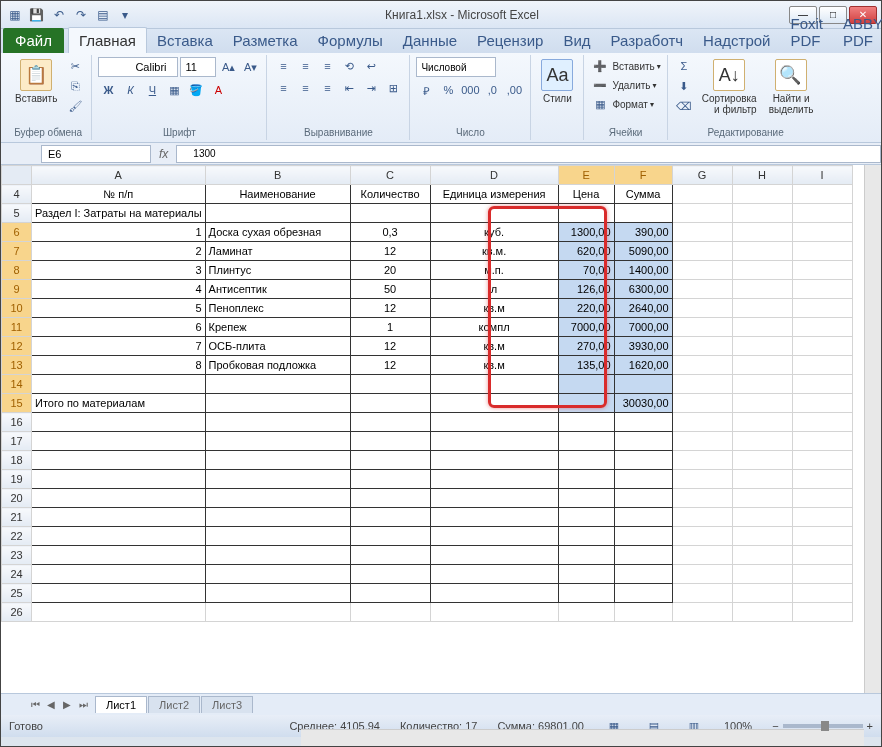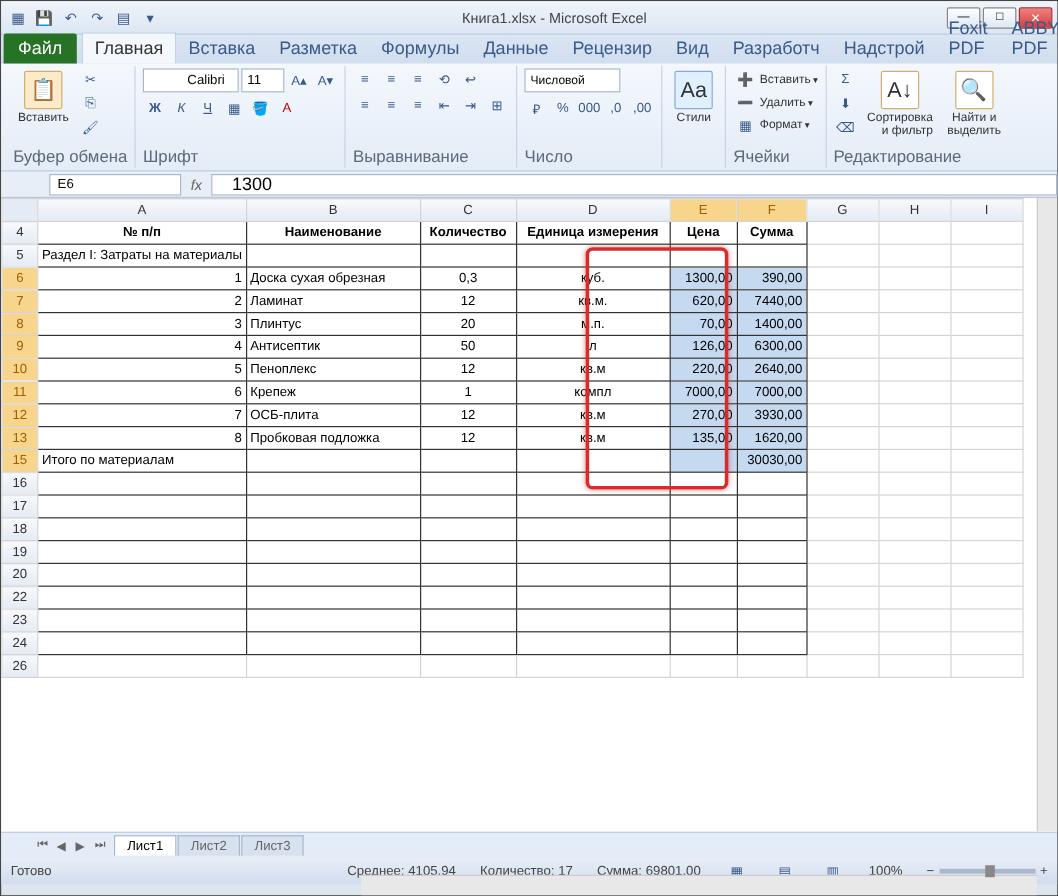--- a/index.html
+++ b/index.html
@@ -11,44 +11,44 @@
 .titlebar .title { flex: 1; text-align: center; font-size: 12px; color: #444; }
 .titlebar .winbtns { display: flex; gap: 2px; }
 .titlebar .winbtns span { width: 28px; height: 18px; border: 1px solid #888; background: linear-gradient(#fff,#dce8f5); display: inline-flex; align-items: center; justify-content: center; font-size: 10px; border-radius: 2px; }
 .titlebar .winbtns .close { background: linear-gradient(#f08080,#d04040); color: #fff; border-color: #a03030; }
 .ribbon-tabs { height: 24px; display: flex; align-items: flex-end; padding-left: 2px; gap: 0; background: linear-gradient(#dbe6f4,#d0ddee); }
 .ribbon-tabs .tab { padding: 4px 10px; font-size: 15px; color: #3a5a8a; cursor: pointer; }
 .ribbon-tabs .tab.file { background: #267326; color: #fff; border-radius: 2px 2px 0 0; margin-right: 4px; padding: 4px 12px; }
 .ribbon-tabs .tab.active { background: #f4f8fd; border: 1px solid #b8c8dc; border-bottom: none; border-radius: 2px 2px 0 0; color: #333; }
 .ribbon { height: 90px; background: linear-gradient(#f4f8fd,#e4ecf7); border-bottom: 1px solid #b8c8dc; display: flex; padding: 2px 4px; }
 .ribbon .group { border-right: 1px solid #c8d4e4; padding: 2px 6px 0 6px; display: flex; flex-direction: column; justify-content: space-between; }
-.ribbon .group .label { font-size: 14px; color: #5a6a7a; padding-bottom: 2px; }
+.ribbon .group .label { font-size: 10px; color: #5a6a7a; text-align: center; padding-bottom: 2px; }
 .ribbon .group .content { display: flex; align-items: flex-start; gap: 4px; }
 .big-btn { display: flex; flex-direction: column; align-items: center; padding: 2px 4px; font-size: 10px; color: #333; cursor: pointer; }
 .big-btn .icon { width: 32px; height: 32px; background: #fcebc8; border: 1px solid #d0b070; border-radius: 2px; margin-bottom: 2px; display: flex; align-items: center; justify-content: center; font-size: 18px; }
 .mini-col { display: flex; flex-direction: column; gap: 2px; }
 .mini-btn { width: 20px; height: 18px; display: inline-flex; align-items: center; justify-content: center; font-size: 11px; color: #3a5a8a; cursor: pointer; }
 .font-row { display: flex; gap: 2px; align-items: center; }
 .font-select { font-size: 11px; height: 20px; border: 1px solid #aab8cc; background: #fff; padding: 0 4px; }
 .font-size-sel { width: 36px; }
 .num-select { font-size: 10px; height: 20px; border: 1px solid #aab8cc; background: #fff; padding: 0 4px; width: 80px; }
 .name-box-bar { height: 22px; background: #e8eef7; display: flex; align-items: center; border-bottom: 1px solid #b8c8dc; }
 .name-box { width: 110px; height: 18px; margin-left: 40px; border: 1px solid #aab8cc; background: #fff; font-size: 11px; padding: 0 6px; display: flex; align-items: center; }
 .fx-label { margin: 0 8px; font-style: italic; font-size: 12px; color: #666; }
-.formula-bar { flex: 1; height: 18px; border: 1px solid #aab8cc; background: #fff; font-size: 15px; padding: 0 16px; display: flex; align-items: center; }
+.formula-bar { flex: 1; height: 18px; border: 1px solid #aab8cc; background: #fff; font-size: 10px; padding: 0 16px; display: flex; align-items: center; }
 .grid-wrap { position: relative; height: 528px; background: #fff; overflow: hidden; }
 .grid { border-collapse: collapse; table-layout: fixed; }
 .grid th, .grid td { border: 1px solid #d4d4d4; font-size: 11px; height: 19px; padding: 0 3px; overflow: hidden; white-space: nowrap; }
 .grid th { background: linear-gradient(#f7f9fc,#e4ebf4); color: #333; font-weight: normal; text-align: center; }
 .grid th.rowhdr { width: 30px; background: linear-gradient(#f7f9fc,#e4ebf4); }
 .grid th.rowhdr.sel { background: #f8d58c; color: #a06000; }
 .grid th.colhdr.sel { background: #f8d58c; color: #a06000; }
 .grid td { background: #fff; }
 .grid td.bordered { border: 1px solid #333; }
-.grid td.header-cell { font-weight: bold; text-align: center; border: 1px solid #333; }
+.grid td.header-cell { font-weight: normal; text-align: center; border: 1px solid #333; }
 .grid td.num { text-align: center; }
 .grid td.right { text-align: right; }
 .grid td.selected { background: #c5d9f1; }
 .grid .corner { width: 30px; background: #e4ebf4; }
 .selection-highlight { position: absolute; border: 3px solid #d92b2b; border-radius: 6px; pointer-events: none; box-shadow: 0 0 4px rgba(217,43,43,0.5); }
 .sheet-tabs { height: 22px; background: #e4ecf7; display: flex; align-items: center; padding-left: 30px; border-top: 1px solid #b8c8dc; }
 .sheet-tabs .navbtn { width: 16px; font-size: 10px; color: #666; cursor: pointer; }
 .sheet-tabs .sheet { padding: 2px 10px; font-size: 11px; background: #fff; border: 1px solid #aab8cc; border-bottom: none; margin-right: 1px; cursor: pointer; }
 .sheet-tabs .sheet:not(.active) { background: #d8e2ef; color: #666; }
 .status-bar { height: 22px; background: linear-gradient(#e8eef7,#d0ddee); display: flex; align-items: center; font-size: 11px; color: #444; padding: 0 8px; gap: 20px; }
@@ -279,21 +279,21 @@
             <td class=""></td>
             <td class=""></td>
           </tr>
           <tr>
             <th class="rowhdr sel">7</th>
             <td class="bordered right">2</td>
             <td class="bordered">Ламинат</td>
             <td class="bordered num">12</td>
             <td class="bordered num">кв.м.</td>
             <td class="bordered right selected">620,00</td>
-            <td class="bordered right selected">7440,00</td>
+            <td class="bordered right selected">5090,00</td>
             <td class=""></td>
             <td class=""></td>
             <td class=""></td>
           </tr>
           <tr>
             <th class="rowhdr sel">8</th>
             <td class="bordered right">3</td>
             <td class="bordered">Плинтус</td>
             <td class="bordered num">20</td>
             <td class="bordered num">м.п.</td>
@@ -357,20 +357,32 @@
             <td class="bordered">Пробковая подложка</td>
             <td class="bordered num">12</td>
             <td class="bordered num">кв.м</td>
             <td class="bordered right selected">135,00</td>
             <td class="bordered right selected">1620,00</td>
             <td class=""></td>
             <td class=""></td>
             <td class=""></td>
           </tr>
           <tr>
+            <th class="rowhdr sel">14</th>
+            <td class="bordered"></td>
+            <td class="bordered"></td>
+            <td class="bordered"></td>
+            <td class="bordered"></td>
+            <td class="bordered selected"></td>
+            <td class="bordered selected"></td>
+            <td class=""></td>
+            <td class=""></td>
+            <td class=""></td>
+          </tr>
+          <tr>
             <th class="rowhdr sel">15</th>
             <td class="bordered">Итого по материалам</td>
             <td class="bordered"></td>
             <td class="bordered"></td>
             <td class="bordered"></td>
             <td class="bordered selected"></td>
             <td class="bordered right selected">30030,00</td>
             <td class=""></td>
             <td class=""></td>
             <td class=""></td>
@@ -429,20 +441,32 @@
             <td class="bordered"></td>
             <td class="bordered"></td>
             <td class="bordered"></td>
             <td class="bordered"></td>
             <td class="bordered"></td>
             <td class=""></td>
             <td class=""></td>
             <td class=""></td>
           </tr>
           <tr>
+            <th class="rowhdr">21</th>
+            <td class="bordered"></td>
+            <td class="bordered"></td>
+            <td class="bordered"></td>
+            <td class="bordered"></td>
+            <td class="bordered"></td>
+            <td class="bordered"></td>
+            <td class=""></td>
+            <td class=""></td>
+            <td class=""></td>
+          </tr>
+          <tr>
             <th class="rowhdr">22</th>
             <td class="bordered"></td>
             <td class="bordered"></td>
             <td class="bordered"></td>
             <td class="bordered"></td>
             <td class="bordered"></td>
             <td class="bordered"></td>
             <td class=""></td>
             <td class=""></td>
             <td class=""></td>
@@ -454,20 +478,32 @@
             <td class="bordered"></td>
             <td class="bordered"></td>
             <td class="bordered"></td>
             <td class="bordered"></td>
             <td class=""></td>
             <td class=""></td>
             <td class=""></td>
           </tr>
           <tr>
             <th class="rowhdr">24</th>
+            <td class="bordered"></td>
+            <td class="bordered"></td>
+            <td class="bordered"></td>
+            <td class="bordered"></td>
+            <td class="bordered"></td>
+            <td class="bordered"></td>
+            <td class=""></td>
+            <td class=""></td>
+            <td class=""></td>
+          </tr>
+          <tr>
+            <th class="rowhdr">25</th>
             <td class="bordered"></td>
             <td class="bordered"></td>
             <td class="bordered"></td>
             <td class="bordered"></td>
             <td class="bordered"></td>
             <td class="bordered"></td>
             <td class=""></td>
             <td class=""></td>
             <td class=""></td>
           </tr>

